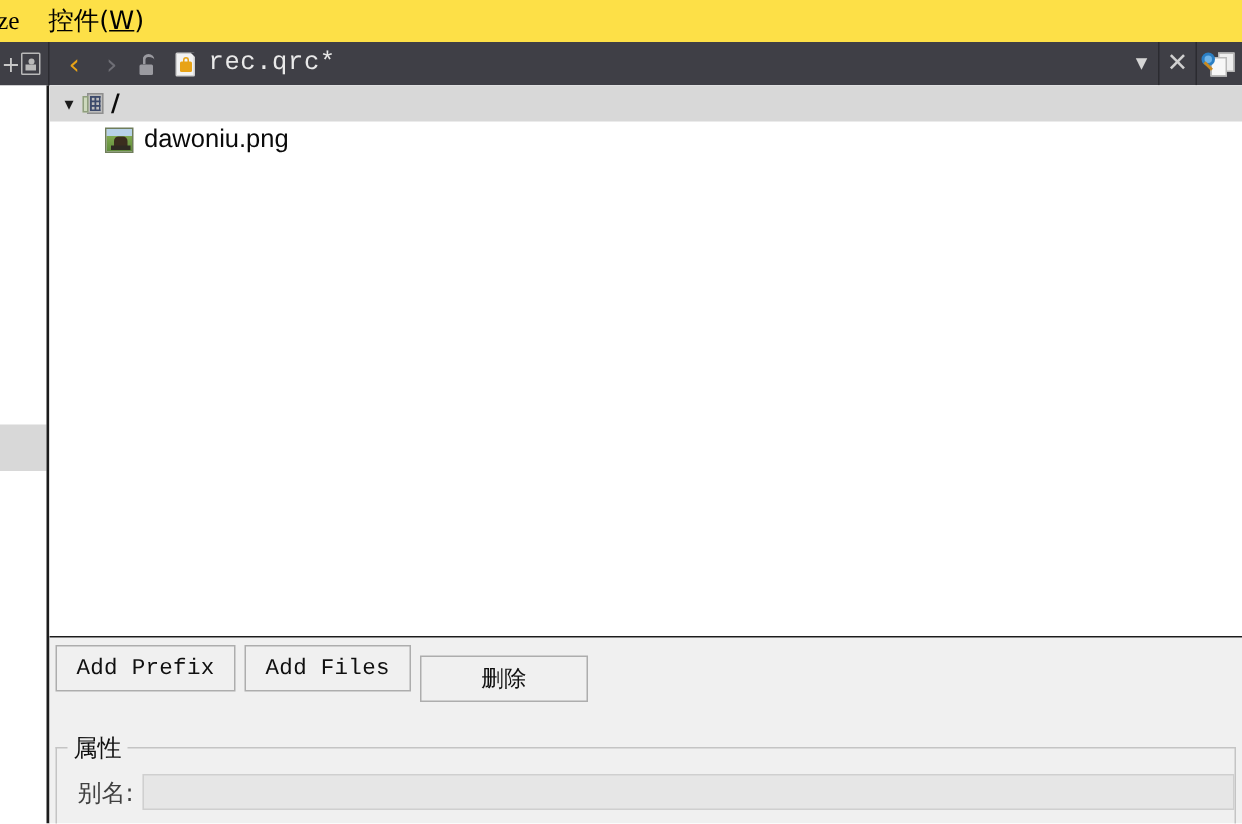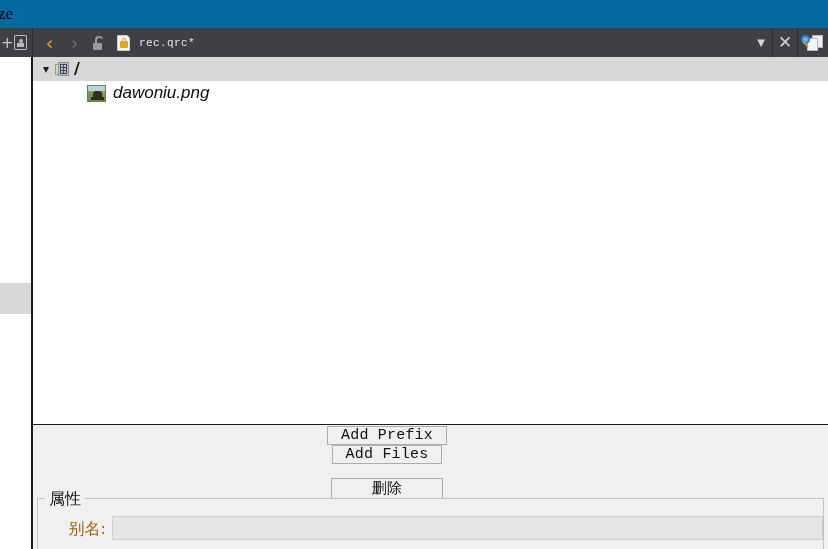--- a/index.html
+++ b/index.html
@@ -19,21 +19,21 @@
     width: 828px;
     height: 549px;
     overflow: hidden;
   }
 
   
   .menubar {
     position: absolute;
     left: 0; top: 0;
     width: 828px; height: 28px;
-    background: #0369a1;
+    background: #fde047;
     display: flex;
     align-items: center;
     box-sizing: border-box;
     padding-left: 0px;
   }
   .menu-item {
     font-size: 17px;
     color: #000000;
     padding: 2px 9px 3px 9px;
     white-space: nowrap;
@@ -173,21 +173,21 @@
     position: absolute;
     left: 2px; top: -3px;
     width: 4px; height: 4px;
     border: 1px solid #e8a317;
     border-bottom: none;
     border-radius: 3px 3px 0 0;
     box-sizing: border-box;
   }
   .tb-filename {
     color: #e9e9e9;
-    font-size: 11px;
+    font-size: 17px;
     font-family: "Liberation Mono", monospace;
     letter-spacing: 0.4px;
     margin-left: 7px;
     white-space: nowrap;
   }
   .tb-spacer { flex: 1 1 auto; }
   .tb-caret {
     color: #d5d5d5;
     font-size: 10px;
     width: 22px;
@@ -339,21 +339,21 @@
     color: #0a0a0a;
     font-family: "Liberation Serif", serif;
     white-space: nowrap;
     line-height: 20px;
   }
   .tree-label.slash {
     font-family: "DejaVu Sans", sans-serif;
     font-size: 16px;
     font-weight: bold;
   }
-  .tree-row.child { padding-left: 18px; font-style: italic; }
+  .tree-row.child { padding-left: 1px; }
   .img-thumb {
     width: 19px; height: 17px;
     flex: none;
     margin-right: 7px;
     position: relative;
     overflow: hidden;
     border: 1px solid #6f7d5a;
     box-sizing: border-box;
     background: linear-gradient(to bottom, #b7d2e8 0%, #b7d2e8 32%, #7fa84f 33%, #5f8c3a 100%);
   }
@@ -380,21 +380,20 @@
 
   
   .btnrow {
     position: absolute;
     left: 0; top: 369px;
     width: 710px; height: 39px;
     display: flex;
     align-items: center;
     padding-left: 4px;
     box-sizing: border-box;
-    flex-direction: column;
   }
   .btn {
     height: 31px;
     background: #f0f0f0;
     border: 1px solid #adadad;
     box-sizing: border-box;
     font-family: "Liberation Mono", monospace;
     font-size: 15px;
     color: #101010;
     display: flex;
@@ -452,21 +451,21 @@
     width: 58px;
     flex: none;
     text-align: right;
     padding-right: 6px;
     font-size: 16px;
     font-family: "DejaVu Sans", sans-serif;
     box-sizing: border-box;
     line-height: 19px;
   }
   .field-label.enabled  { color: #101010; }
-  .field-label.disabled { color: #a16207; margin-left: 17px; }
+  .field-label.disabled { color: #404040; }
   .field-input {
     flex: 1 1 auto;
     height: 24px;
     border: 1px solid #c9c9c9;
     box-sizing: border-box;
     font-size: 16px;
     font-family: "DejaVu Sans", sans-serif;
     display: flex;
     align-items: center;
     padding-left: 4px;
@@ -497,20 +496,23 @@
   }
 </style>
 </head>
 <body>
 
 <div id="app">
 
   <div class="menubar">
     <div class="menu-item clipped">
       <span>ze</span>
+    </div>
+    <div class="menu-item">
+      <span>控件(</span><span class="mn">W</span><span>)</span>
     </div>
   </div>
 
   <div class="toolbar">
     <div class="tb-left">
       <span class="tb-plus">+</span>
       <span class="tb-splitico"></span>
     </div>
     <div class="tb-sep"></div>
     <span class="nav-chev back">‹</span>

